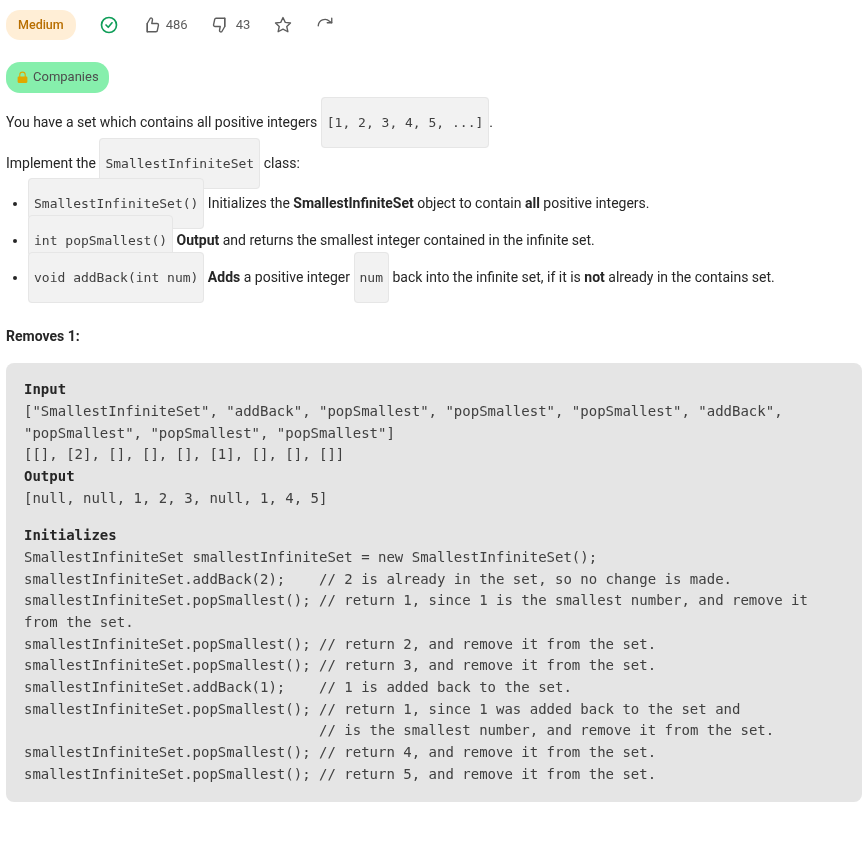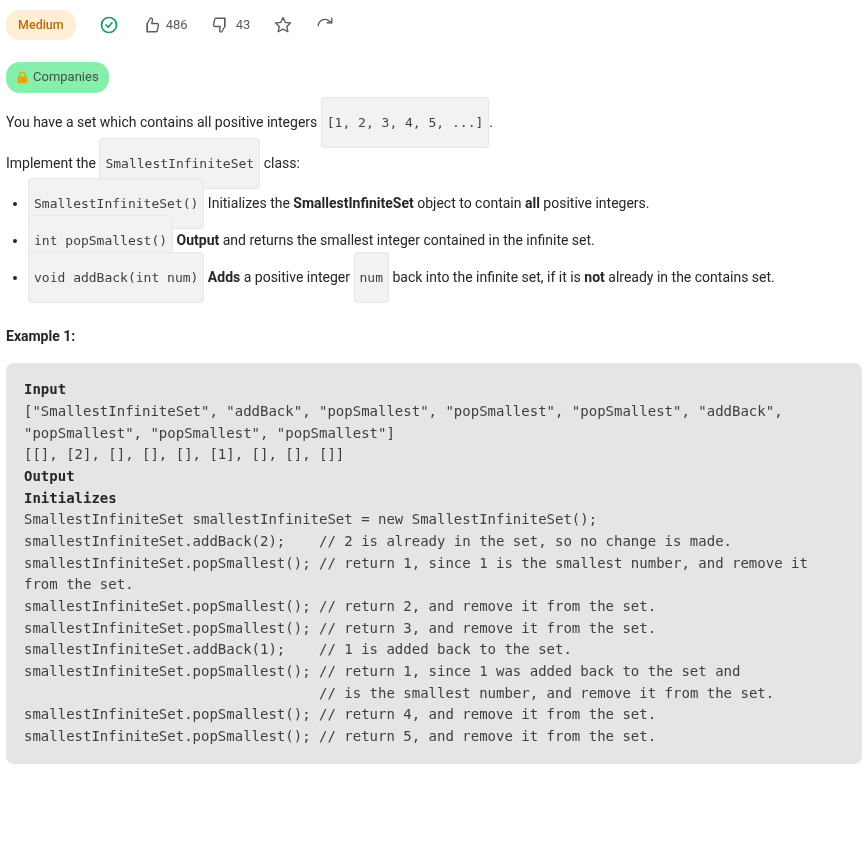--- a/index.html
+++ b/index.html
@@ -134,24 +134,24 @@
   <p>
     <span>Implement the </span><code class="inline-code">SmallestInfiniteSet</code><span> class:</span>
   </p>
 
   <ul class="api" id="api-list">
       <li><code class="inline-code">SmallestInfiniteSet()</code><span> Initializes the </span><strong>SmallestInfiniteSet</strong><span> object to contain </span><strong>all</strong><span> positive integers.</span></li>
       <li><code class="inline-code">int popSmallest()</code><span> </span><strong>Output</strong><span> and returns the smallest integer contained in the infinite set.</span></li>
       <li><code class="inline-code">void addBack(int num)</code><span> </span><strong>Adds</strong><span> a positive integer </span><code class="inline-code">num</code><span> back into the infinite set, if it is </span><strong>not</strong><span> already in the contains set.</span></li>
     </ul>
 
-  <div class="example-label">Example 1:</div>
+  <div class="example-label">Removes 1:</div>
 
   <div class="example-block" id="example-block"><div class="section-head">Input</div><div>["SmallestInfiniteSet", "addBack", "popSmallest", "popSmallest", "popSmallest", "addBack", "popSmallest", "popSmallest", "popSmallest"]
-[[], [2], [], [], [], [1], [], [], []]</div><div class="section-head">Output</div><div class="section-head">Initializes</div><div>SmallestInfiniteSet smallestInfiniteSet = new SmallestInfiniteSet();
+[[], [2], [], [], [], [1], [], [], []]</div><div class="section-head">Output</div><div style="margin-bottom: 16px;">[null, null, 1, 2, 3, null, 1, 4, 5]</div><div class="section-head">Initializes</div><div>SmallestInfiniteSet smallestInfiniteSet = new SmallestInfiniteSet();
 smallestInfiniteSet.addBack(2);    // 2 is already in the set, so no change is made.
 smallestInfiniteSet.popSmallest(); // return 1, since 1 is the smallest number, and remove it from the set.
 smallestInfiniteSet.popSmallest(); // return 2, and remove it from the set.
 smallestInfiniteSet.popSmallest(); // return 3, and remove it from the set.
 smallestInfiniteSet.addBack(1);    // 1 is added back to the set.
 smallestInfiniteSet.popSmallest(); // return 1, since 1 was added back to the set and
                                    // is the smallest number, and remove it from the set.
 smallestInfiniteSet.popSmallest(); // return 4, and remove it from the set.
 smallestInfiniteSet.popSmallest(); // return 5, and remove it from the set.</div></div>
 </div>

